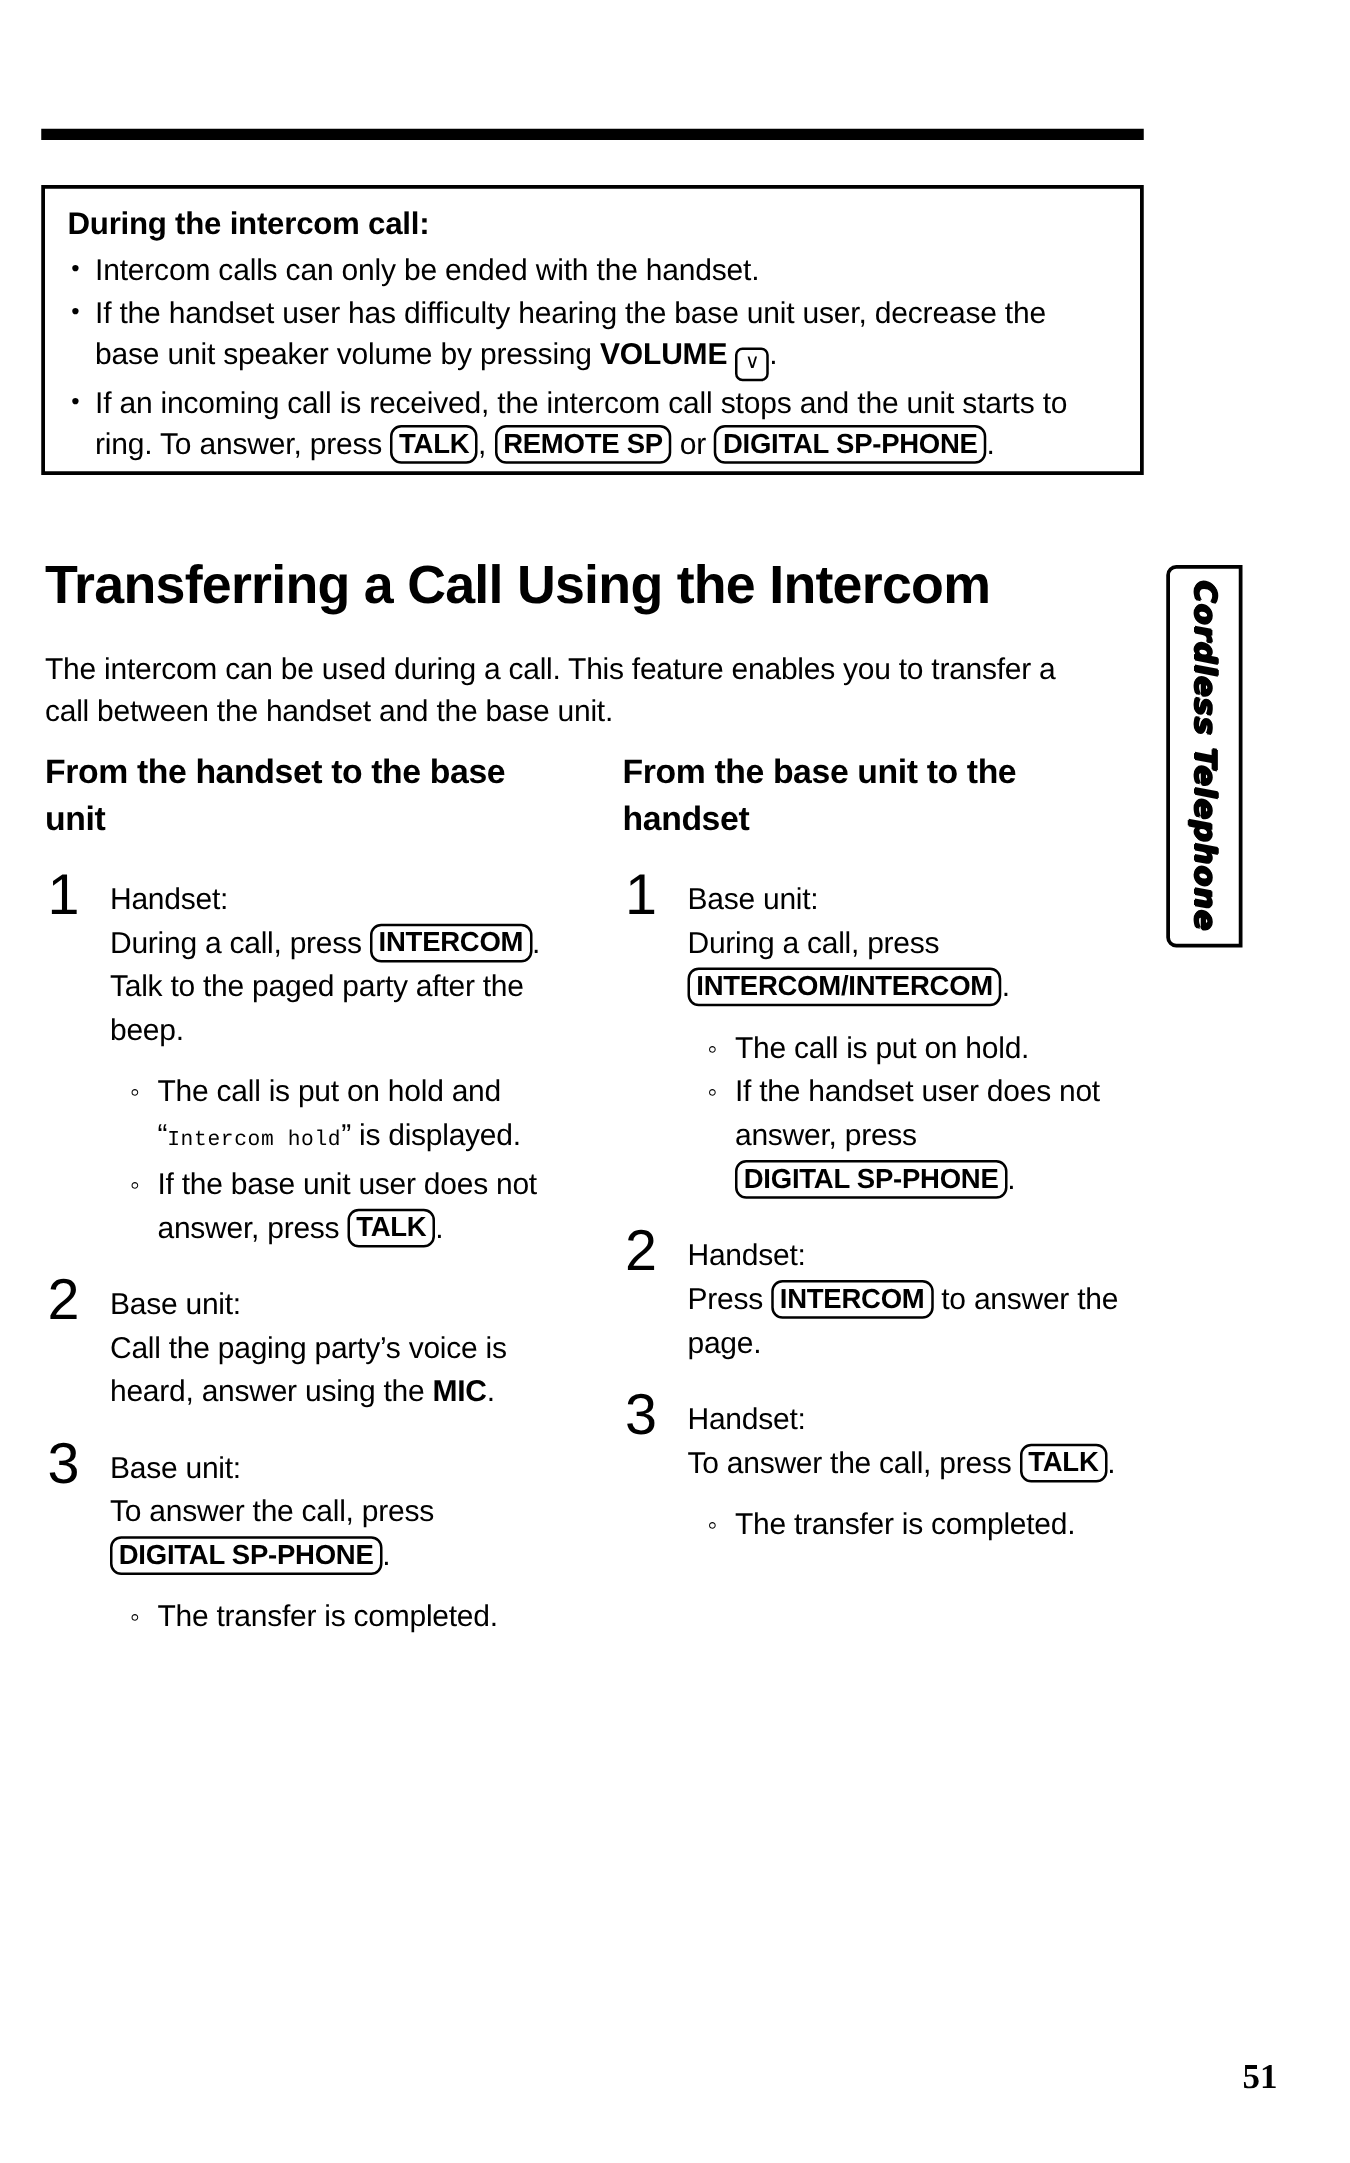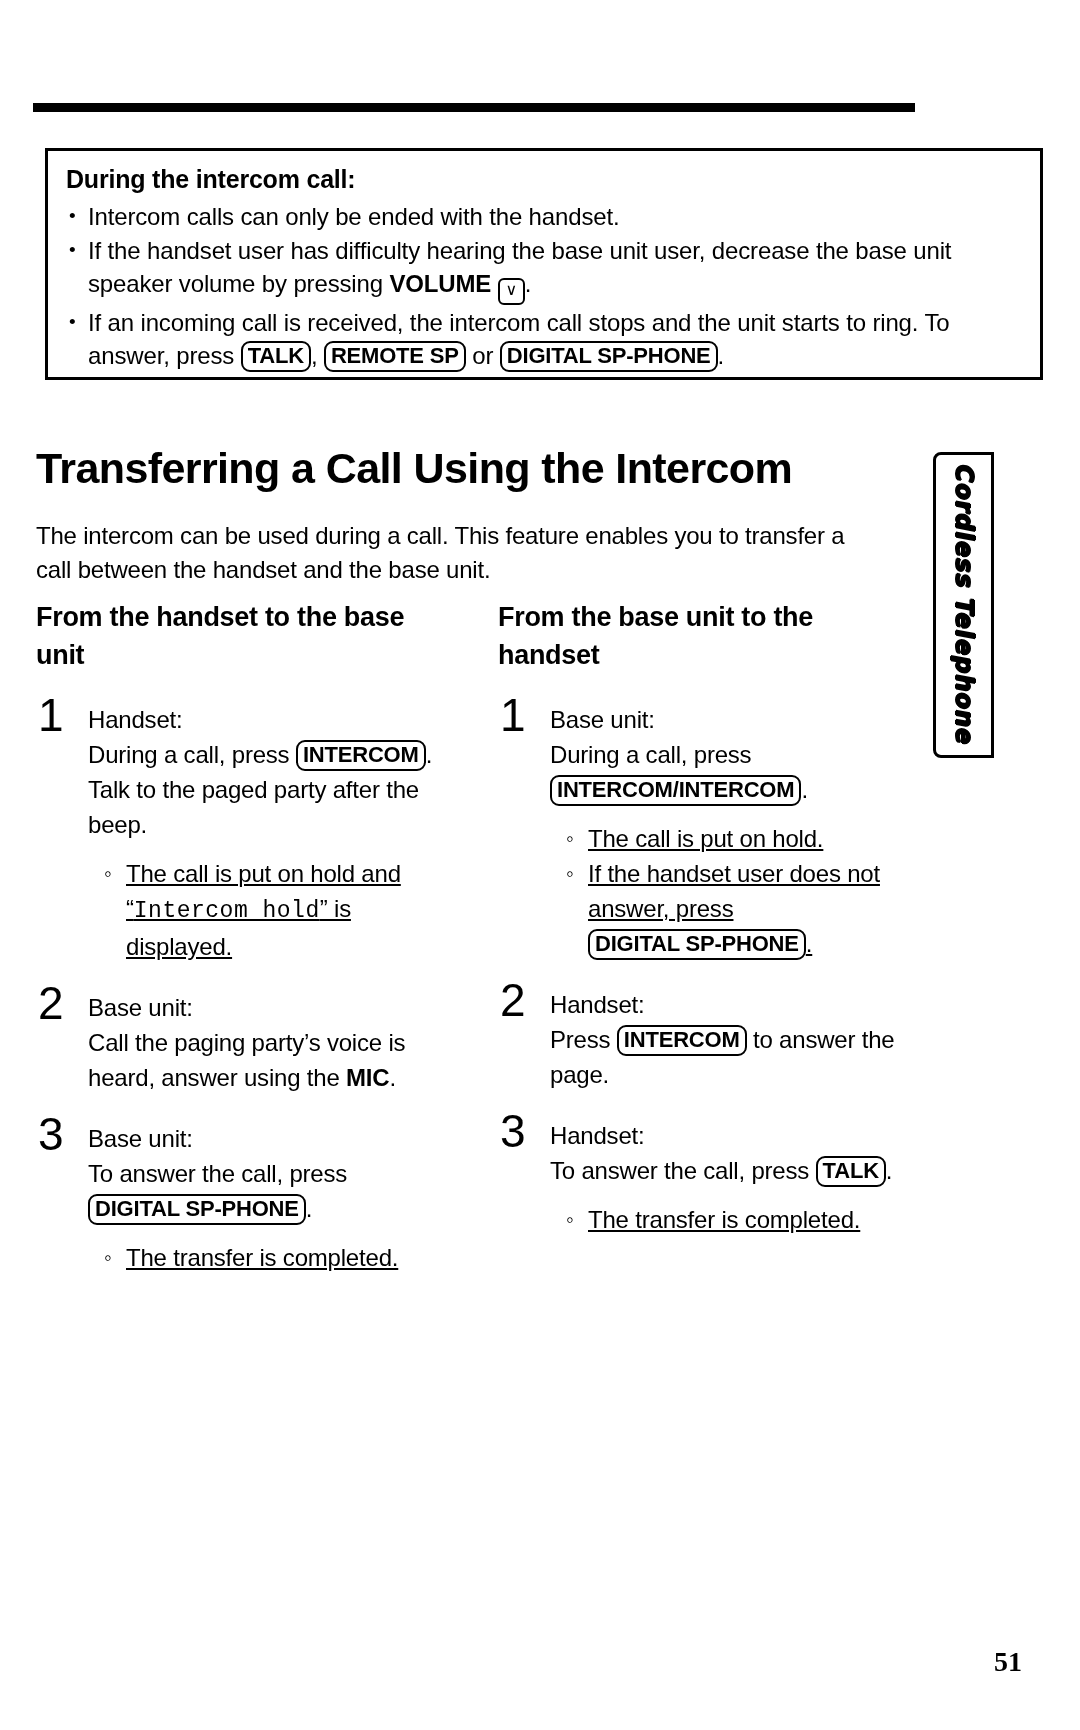--- a/index.html
+++ b/index.html
@@ -29,23 +29,23 @@
     left: 33px;
     top: 103px;
     width: 882px;
     height: 9px;
     background: #000;
   }
 
   
   .notice-box {
     position: absolute;
-    left: 45px;
+    left: 33px;
     top: 148px;
-    width: 998px;
+    width: 882px;
     height: 232px;
     border: 3px solid #000;
     box-sizing: border-box;
     padding: 14px 18px 15px 18px;
   }
   .notice-title {
     font-size: 25px;
     font-weight: bold;
     letter-spacing: -0.2px;
     margin-bottom: 6px;
@@ -132,21 +132,20 @@
   .step-body {
     font-size: 24px;
     line-height: 35px;
     letter-spacing: -0.2px;
   }
 
   .sub-list {
     list-style: none;
     margin: 14px 0 0 0;
     padding: 0 0 0 16px;
-    text-decoration: underline;
   }
   .sub-list li {
     position: relative;
     padding-left: 22px;
     font-size: 24px;
     line-height: 35px;
     letter-spacing: -0.2px;
     margin-bottom: 0px;
   }
   .sub-list li::before {
@@ -177,21 +176,21 @@
     border-radius: 6px;
     width: 23px;
     height: 23px;
     line-height: 20px;
     text-align: center;
     font-size: 16px;
     vertical-align: -3px;
   }
   .mono {
     font-family: "Liberation Mono", monospace;
-    font-size: 23px;
+    font-size: 17px;
     letter-spacing: 0.5px;
   }
   .b { font-weight: bold; }
 
   
   .side-tab {
     position: absolute;
     left: 933px;
     top: 452px;
     width: 55px;
@@ -249,20 +248,21 @@
 
   <div class="columns">
     <div class="col col-left">
       <div class="col-heading">From the handset to the base unit</div>
       <div id="steps-0">
           <div class="step">
             <div class="step-num">1</div>
             <div class="step-body"><span>Handset:</span><br><span>During a call, press </span><span class="key">INTERCOM</span><span>. Talk to the paged party after the beep.</span></div>
             <ul class="sub-list">
               <li><span>The call is put on hold and “</span><span class="mono">Intercom hold</span><span>” is displayed.</span></li>
+              <li><span>If the base unit user does not answer, press </span><span class="key">TALK</span><span>.</span></li>
             </ul>
           </div>
           <div class="step">
             <div class="step-num">2</div>
             <div class="step-body"><span>Base unit:</span><br><span>Call the paging party’s voice is heard, answer using the </span><span class="b">MIC</span><span>.</span></div>
           </div>
           <div class="step">
             <div class="step-num">3</div>
             <div class="step-body"><span>Base unit:</span><br><span>To answer the call, press </span><span class="key">DIGITAL SP-PHONE</span><span>.</span></div>
             <ul class="sub-list">

